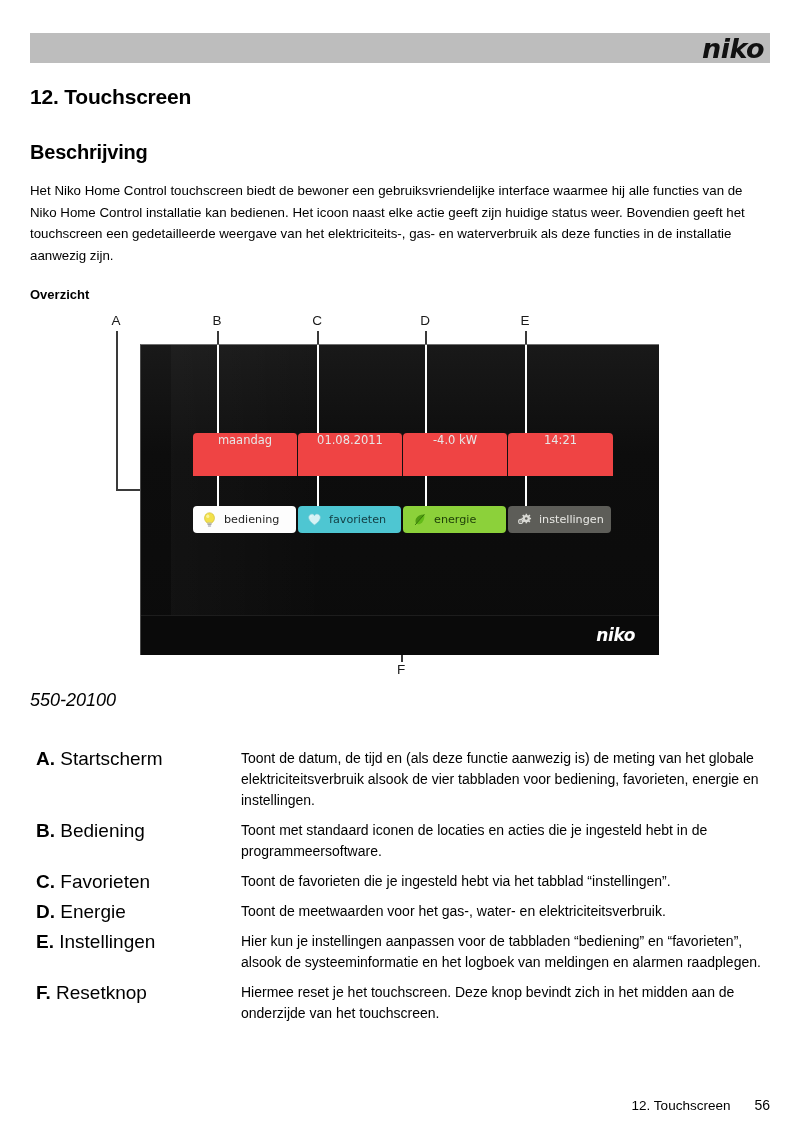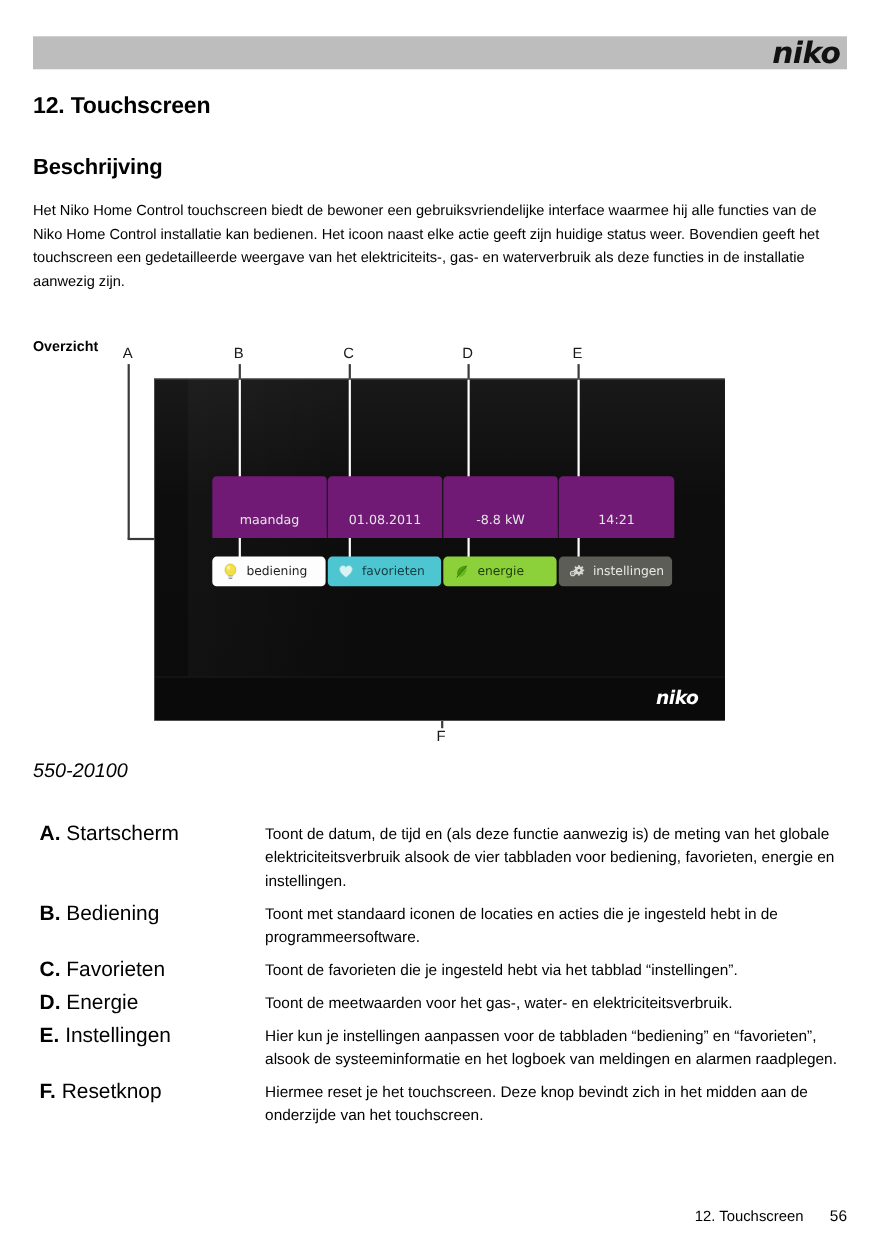--- a/index.html
+++ b/index.html
@@ -43,21 +43,21 @@
     font-size:20px;font-weight:bold;
     letter-spacing:-0.2px;
   }
   .intro{
     position:absolute;left:30px;top:180px;width:740px;
     font-size:13.3px;line-height:21.5px;
     text-align:left;
   }
   .overview-label{
     position:absolute;left:30px;top:287px;
-    font-size:13px;font-weight:bold;margin-top:20px;
+    font-size:13px;font-weight:bold;
   }
 
   
   .callout-letter{
     position:absolute;
     font-size:13.5px;
     color:#1a1a1a;
     text-align:center;width:16px;
   }
   .leader{
@@ -91,23 +91,23 @@
     border-top:1px solid #1d1d1d;
   }
   .logo-pos{position:absolute;right:24px;bottom:10px;}
 
   
   .status-row{
     position:absolute;left:52px;top:88px;
     display:flex;
   }
   .status-tile{
-    width:105px;height:56px;
-    background:#701a75;
-    display:flex;align-items:flex-end;justify-content:center;
+    width:105px;height:43px;
+    background:#ef4444;
+    display:flex;justify-content:center;
     padding-bottom:10px;
     box-sizing:border-box;
     border-right:1px solid #111111;
     border-top-left-radius:4px;border-top-right-radius:4px;
   }
   .status-tile:last-child{border-right:none;}
   .status-tile span{
     color:#e6e6e6;font-size:11.5px;
     font-family:"DejaVu Sans", sans-serif;
   }
@@ -212,21 +212,21 @@
     <div class="leader leader-v leader-white" style="left:260px;bottom:0;height:30px;"></div>
 
     <div class="status-row">
       <div class="status-tile">
         <span>maandag</span>
       </div>
       <div class="status-tile">
         <span>01.08.2011</span>
       </div>
       <div class="status-tile">
-        <span>-8.8 kW</span>
+        <span>-4.0 kW</span>
       </div>
       <div class="status-tile">
         <span>14:21</span>
       </div>
     </div>
 
     <div class="tab-row">
 
       <div class="tab tab-bediening">
         <svg class="tab-icon" viewBox="0 0 20 24">

